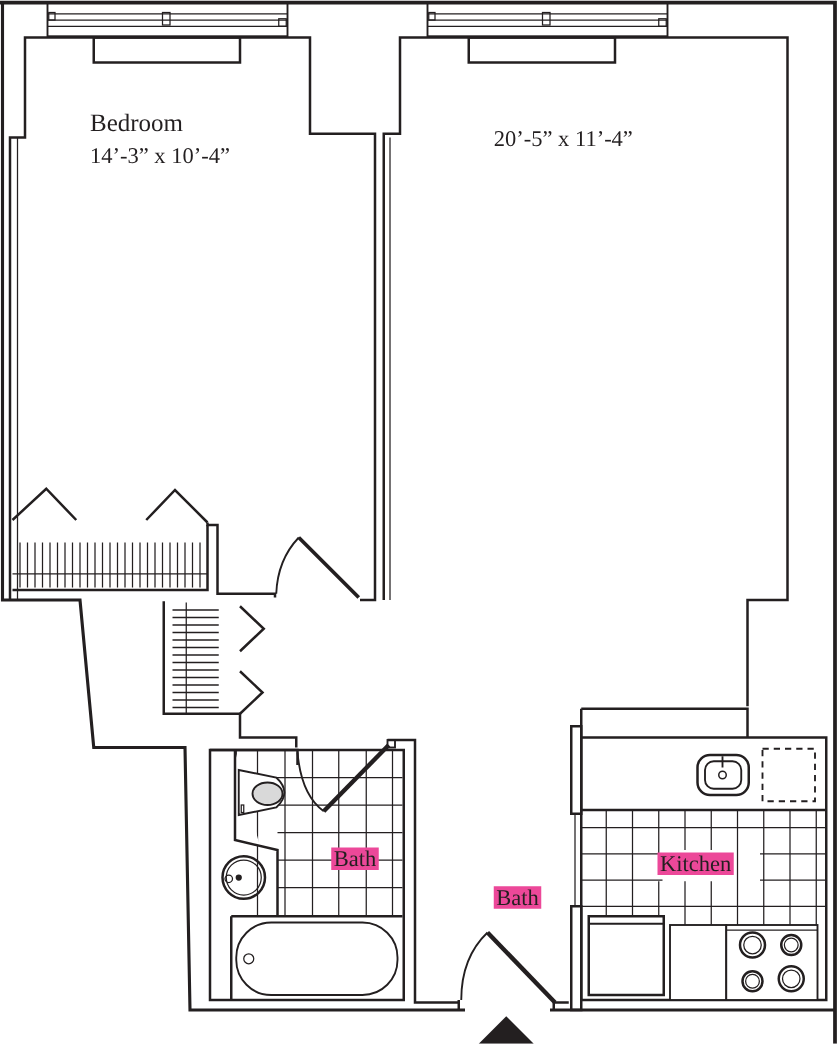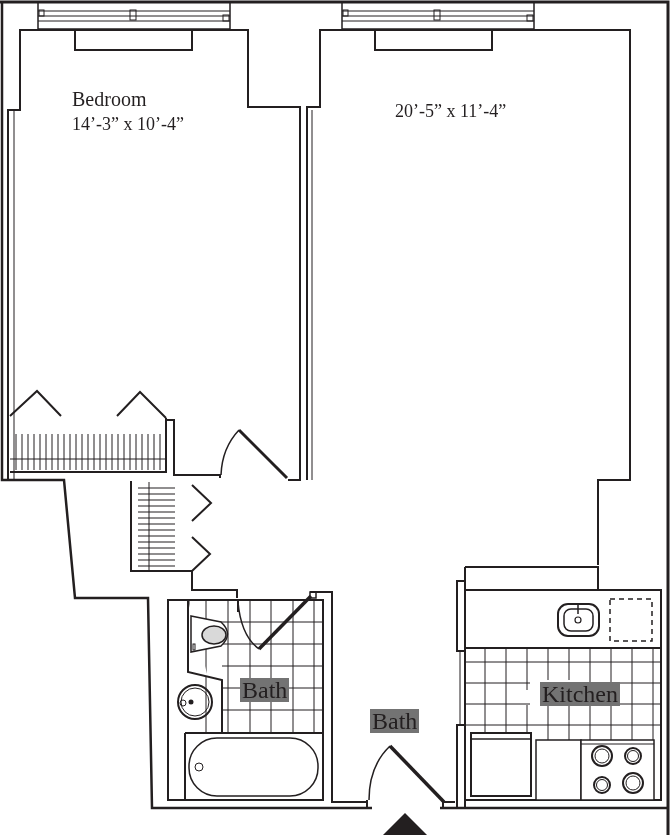--- a/index.html
+++ b/index.html
@@ -9,21 +9,21 @@
     position: absolute;
     font-family: "Liberation Serif", "DejaVu Serif", serif;
     color: #231f20;
     text-align: left;
     white-space: nowrap;
     line-height: 1;
   }
   .lbl .line { display: block; }
   .room-name { font-size: 20px; }
   .room-dim { font-size: 18px; margin-top: 6px; }
-  .small-lbl { font-size: 24px; background: #737373; padding: 0 2px; }
+  .small-lbl { font-size: 18px; background: #ec4899; padding: 0 2px; margin-left: 25px; }
 </style>
 </head>
 <body>
 
 <svg id="plan" width="670" height="835" viewBox="0 0 670 835" xmlns="http://www.w3.org/2000/svg">
   <g fill="none" stroke="#231f20" stroke-width="2">
 
     <path d="M0,2 L668,2 L668,835" stroke-width="3"></path>
     <path d="M2,2 L2,480 L64,480 L75,598 L148,598 L152,808 L372,808" stroke-width="2.5"></path>
     <path d="M440,808 L668,808" stroke-width="2.5"></path>
@@ -232,15 +232,15 @@
   <span class="line room-name">Bedroom</span>
   <span class="line room-dim">14’-3” x 10’-4”</span>
 </div>
 
 <div class="lbl" style="left:395px; top:96px; width:180px;">
   <span class="line room-dim">20’-5” x 11’-4”</span>
 </div>
 
 <div class="lbl small-lbl" style="left:240px; top:678px;">Bath</div>
 
-<div class="lbl small-lbl" style="left:540px; top:682px;font-family:Liberation Serif, serif;">Kitchen</div>
+<div class="lbl small-lbl" style="left:501px; top:682px;font-family:Liberation Serif, serif;">Kitchen</div>
 
 <div class="lbl small-lbl" style="left:370px; top:709px;">Bath</div>
 
 </body></html>

